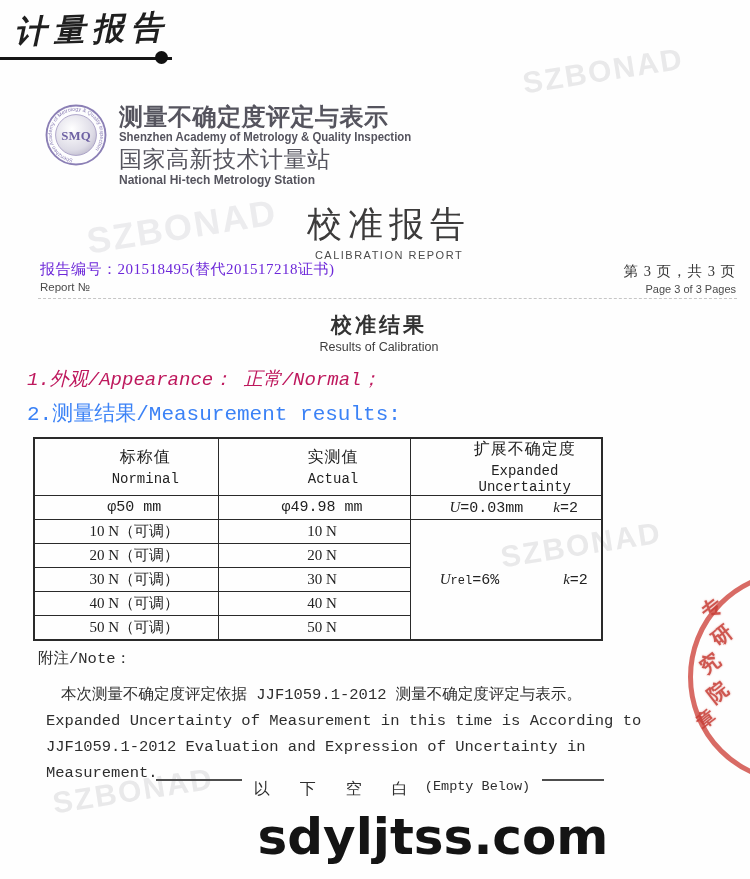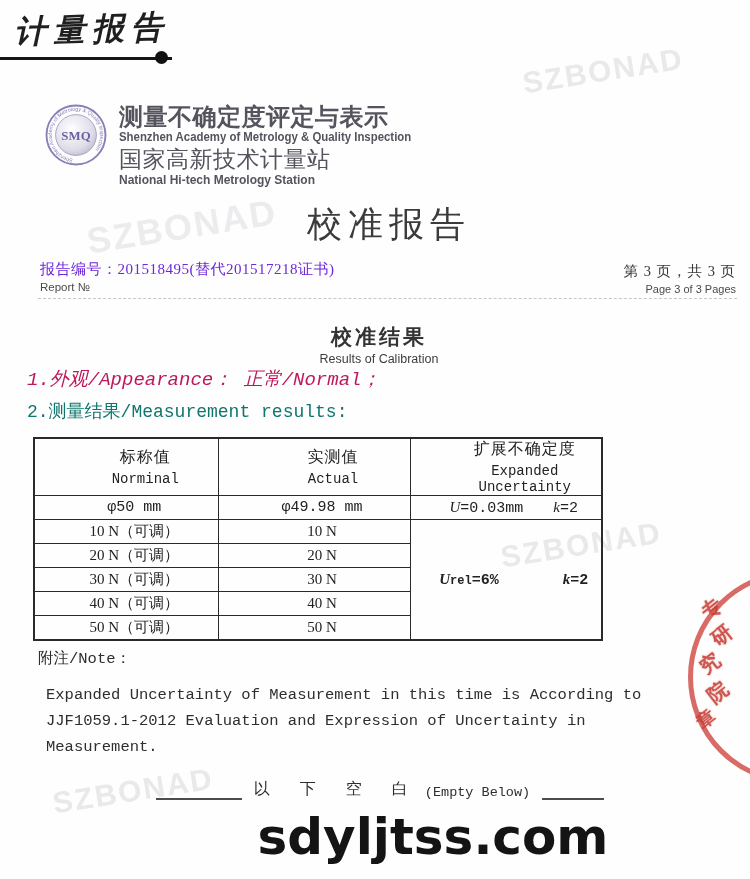--- a/index.html
+++ b/index.html
@@ -43,53 +43,53 @@
   .meta-left{position:absolute;left:40px;top:260px;}
   .meta-no-cn{font-size:15px;color:#6d28d9;letter-spacing:0.5px;}
   .meta-no-en{font-family:"Liberation Sans","DejaVu Sans",sans-serif;font-size:11.5px;color:#4a4a4a;margin-top:2px;}
   .meta-right{position:absolute;right:14px;top:262px;text-align:right;}
   .meta-page-cn{font-size:14.5px;color:#383838;letter-spacing:1px;}
   .meta-page-en{font-family:"Liberation Sans","DejaVu Sans",sans-serif;font-size:11px;color:#4a4a4a;margin-top:2px;}
 
   .divider{position:absolute;left:38px;right:13px;top:298px;border-top:1.5px dashed #c6c6c6;}
 
   
-  .section{position:absolute;left:8px;right:0;top:311px;text-align:center;margin-top:12px;}
+  .section{position:absolute;left:8px;right:0;top:311px;text-align:center;}
   .section-cn{font-size:21px;font-weight:700;letter-spacing:3px;color:#333;}
   .section-en{font-family:"Liberation Sans","DejaVu Sans",sans-serif;font-size:12.5px;color:#3d3d3d;margin-top:1px;}
 
   .mono{font-family:"Liberation Mono","DejaVu Sans Mono",monospace;}
 
   .item1{position:absolute;left:27px;top:366px;font-size:19px;color:#be185d;font-style:italic;}
-  .item2{position:absolute;left:27px;top:399px;font-size:18px;color:#0f766e;}
+  .item2{position:absolute;left:27px;top:399px;font-size:21px;color:#3b82f6;}
 
   
   .cal-table{position:absolute;left:33px;top:437px;border-collapse:collapse;table-layout:fixed;
              border:2px solid #2a2a2a;}
   .cal-table th,.cal-table td{border:1px solid #2a2a2a;text-align:center;vertical-align:middle;
              padding:0;color:#222;}
   .cal-table th{height:52px;font-weight:400;padding-left:38px;}
   .cal-table td{height:23px;font-size:15px;padding-left:16px;}
   .col1{width:184px;} .col2{width:192px;} .col3{width:192px;}
   .th-cn{font-size:16px;letter-spacing:1px;}
   .th-en{font-size:14px;margin-top:3px;}
   .cell-flex{display:flex;justify-content:center;align-items:center;}
   .sym{font-style:italic;font-family:"Liberation Serif","DejaVu Serif",serif;}
   .sub{font-size:12px;}
-  .gap36{gap:30px;} .gap70{gap:64px;font-weight:bold;}
+  .gap36{gap:30px;} .gap70{gap:64px;}
   .u-row td{font-size:15px;}
 
   
   .note-label{position:absolute;left:38px;top:648px;font-size:15.5px;color:#2e2e2e;}
   .note-para{position:absolute;left:46px;top:682px;width:625px;font-size:15.5px;line-height:26px;color:#2e2e2e;}
   .note-line1{padding-left:15px;}
 
   
   .empty-row{position:absolute;left:0;right:0;top:779px;display:flex;justify-content:center;
-             align-items:flex-end;gap:12px;padding-left:10px;}
+             align-items:flex-start;gap:12px;padding-left:10px;}
   .dash-line{height:2px;background:#4d4d4d;}
   .dash-a{width:86px;} .dash-b{width:62px;}
   .empty-cn{font-size:16px;letter-spacing:13px;color:#2e2e2e;white-space:nowrap;}
   .empty-en{font-size:13.5px;color:#2e2e2e;margin-left:-8px;white-space:nowrap;}
 
   
   .site{position:absolute;left:0;right:0;top:808px;text-align:center;padding-left:116px;
         font-family:"DejaVu Sans","Liberation Sans",sans-serif;font-size:50px;font-weight:600;
         color:#141414;white-space:nowrap;}
 
@@ -137,20 +137,21 @@
     <div class="org-col">
       <div class="org-cn">测量不确定度评定与表示</div>
       <div class="org-en">Shenzhen Academy of Metrology &amp; Quality Inspection</div>
       <div class="station-cn">国家高新技术计量站</div>
       <div class="station-en">National Hi-tech Metrology Station</div>
     </div>
   </div>
 
   <div class="title">
     <div class="title-cn">校准报告</div>
+    <div class="title-en">CALIBRATION REPORT</div>
   </div>
 
   <div class="meta-left">
     <div class="meta-no-cn">报告编号：201518495(替代201517218证书)</div>
     <div class="meta-no-en">Report №</div>
   </div>
   <div class="meta-right">
     <div class="meta-page-cn">第 3 页，共 3 页</div>
     <div class="meta-page-en">Page 3 of 3 Pages</div>
   </div>
@@ -220,20 +221,21 @@
     </tr>
     <tr>
       <td>50 N（可调）</td>
       <td>50 N</td>
     </tr>
   </tbody>
     </table>
 
   <div class="note-label mono">附注/Note：</div>
   <div class="note-para mono">
+    <div class="note-line1">本次测量不确定度评定依据 JJF1059.1-2012 测量不确定度评定与表示。</div>
     <div>Expanded Uncertainty of Measurement in this time is  According to</div>
     <div>JJF1059.1-2012 Evaluation and Expression of Uncertainty in Measurement.</div>
   </div>
 
   <div class="empty-row">
     <div class="dash-line dash-a"></div>
     <span class="empty-cn">以 下 空 白</span>
     <span class="empty-en mono">(Empty Below)</span>
     <div class="dash-line dash-b"></div>
   </div>

